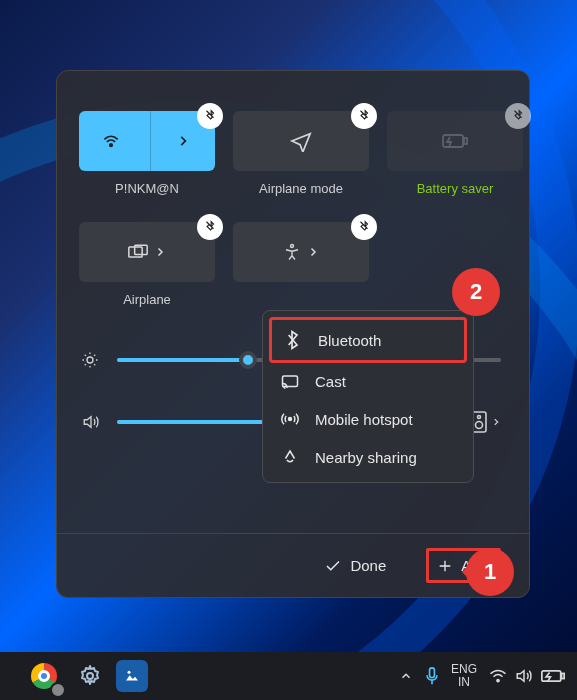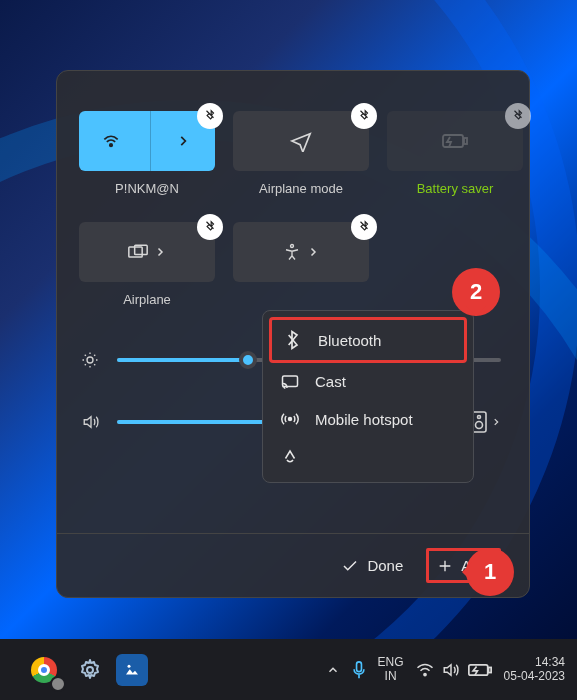--- a/index.html
+++ b/index.html
@@ -45,38 +45,38 @@
   .tile-label { margin-top: 10px; font-size: 13px; color: #cfcfcf; text-align:center; }
   .tile-label.dim { color: #84cc16; }
 
   .slider-row { display:flex; align-items:center; gap:14px; margin-top: 34px; padding: 0 6px 0 2px; }
   .slider-icon { width: 22px; color:#d0d0d0; text-align:center; }
   .slider-track { flex:1; height:4px; background:#5a5c63; border-radius:2px; position:relative; }
   .slider-fill { position:absolute; left:0; top:0; bottom:0; background:#4cc2ff; border-radius:2px; }
   .slider-thumb { position:absolute; top:50%; width:18px; height:18px; background:#4cc2ff; border:4px solid #414249; border-radius:50%; transform:translate(-50%,-50%); }
   .slider-ext { color:#d0d0d0; display:flex; align-items:center; gap:4px; font-size:18px; margin-left:6px; }
 
-  .footer { position:absolute; left:0; right:0; bottom:0; height:64px; border-top:1px solid #444; display:flex; align-items:center; justify-content:flex-end; gap:23px; padding-right:28px; }
+  .footer { position:absolute; left:0; right:0; bottom:0; height:64px; border-top:1px solid #444; display:flex; align-items:center; justify-content:flex-end; gap:40px; padding-right:28px; }
   .footer-btn { display:flex; align-items:center; gap:8px; color:#e6e6e6; font-size:15px; }
   .footer-btn.boxed { border:3px solid #e53935; padding:6px 10px 6px 8px; border-radius:2px; }
 
   .menu {
     position:absolute; left:262px; top:310px; width:212px; background:#2d2f36;
     border-radius:8px; border:1px solid #4a4c52; z-index:5; padding:6px;
   }
   .menu-item { display:flex; align-items:center; gap:14px; padding:10px 12px; color:#e6e6e6; font-size:15px; border-radius:4px; }
   .menu-item.hl { border:3px solid #e53935; }
   .menu-icon { width:20px; text-align:center; }
 
   .callout { position:absolute; z-index:6; width:48px; height:48px; background:#e53935; border-radius:50%; display:flex; align-items:center; justify-content:center; color:#fff; font-size:22px; font-weight:600; }
   .callout::before { content:""; position:absolute; left:-14px; top:50%; transform:translateY(-50%); border:10px solid transparent; border-right-color:#e53935; }
   .callout.c2::before { left:auto; bottom:-10px; top:auto; transform:translateX(-50%); left:50%; border:10px solid transparent; border-top-color:#e53935; }
 
   .taskbar {
-    position:absolute; left:0; right:0; bottom:0; height:61px; background:#1c1d22;
+    position:absolute; left:0; right:0; bottom:0; height:48px; background:#1c1d22;
     display:flex; align-items:center; z-index:10; color:#d8d8d8; padding:0 12px 0 24px;
   }
   .tb-left { display:flex; align-items:center; gap:6px; }
   .tb-icon { width:40px; height:40px; border-radius:4px; display:flex; align-items:center; justify-content:center; font-size:18px; }
   .tb-right { margin-left:auto; display:flex; align-items:center; gap:12px; font-size:13px; }
   .tb-mic { color:#4cc2ff; }
   .tb-lang { display:flex; flex-direction:column; align-items:center; line-height:1.1; font-size:12px; }
   .tb-clock { display:flex; flex-direction:column; align-items:flex-end; line-height:1.1; font-size:12px; }
   .tb-tray { display:flex; align-items:center; gap:8px; }
 
@@ -266,20 +266,21 @@
         </svg>
     </span>
     <span>Mobile hotspot</span>
   </div>
   <div class="menu-item">
     <span class="menu-icon">
       <svg width="18" height="18" viewBox="0 0 24 24" fill="none" stroke="#e6e6e6" stroke-width="2">
           <path d="M6 14l6-10 6 10M8 16c2 3 6 3 8 0"></path>
         </svg>
     </span>
+    <span>Nearby sharing</span>
   </div>
 </div>
 
 <div class="callout" style="left:466px; top:548px">
   <span>1</span>
 </div>
 <div class="callout c2" style="left:452px; top:268px">
   <span>2</span>
 </div>
 
@@ -326,18 +327,14 @@
       <svg width="18" height="16" viewBox="0 0 24 20" fill="none" stroke="#d8d8d8" stroke-width="2">
           <path d="M3 7v6h4l5 4V3L7 7z"></path>
           <path d="M16 6c2 2 2 6 0 8M19 3c3 3 3 11 0 14"></path>
         </svg>
       <svg width="24" height="14" viewBox="0 0 28 14" fill="none" stroke="#d8d8d8" stroke-width="2">
           <rect x="1" y="1" width="22" height="12" rx="2"></rect>
           <rect x="24" y="4" width="3" height="6"></rect>
           <path d="M10 3l-4 5h5l-3 5"></path>
         </svg>
     </div>
-    <div class="tb-clock">
-      <span>14:34</span>
-      <span>05-04-2023</span>
-    </div>
   </div>
 </div>
 
 </body></html>

